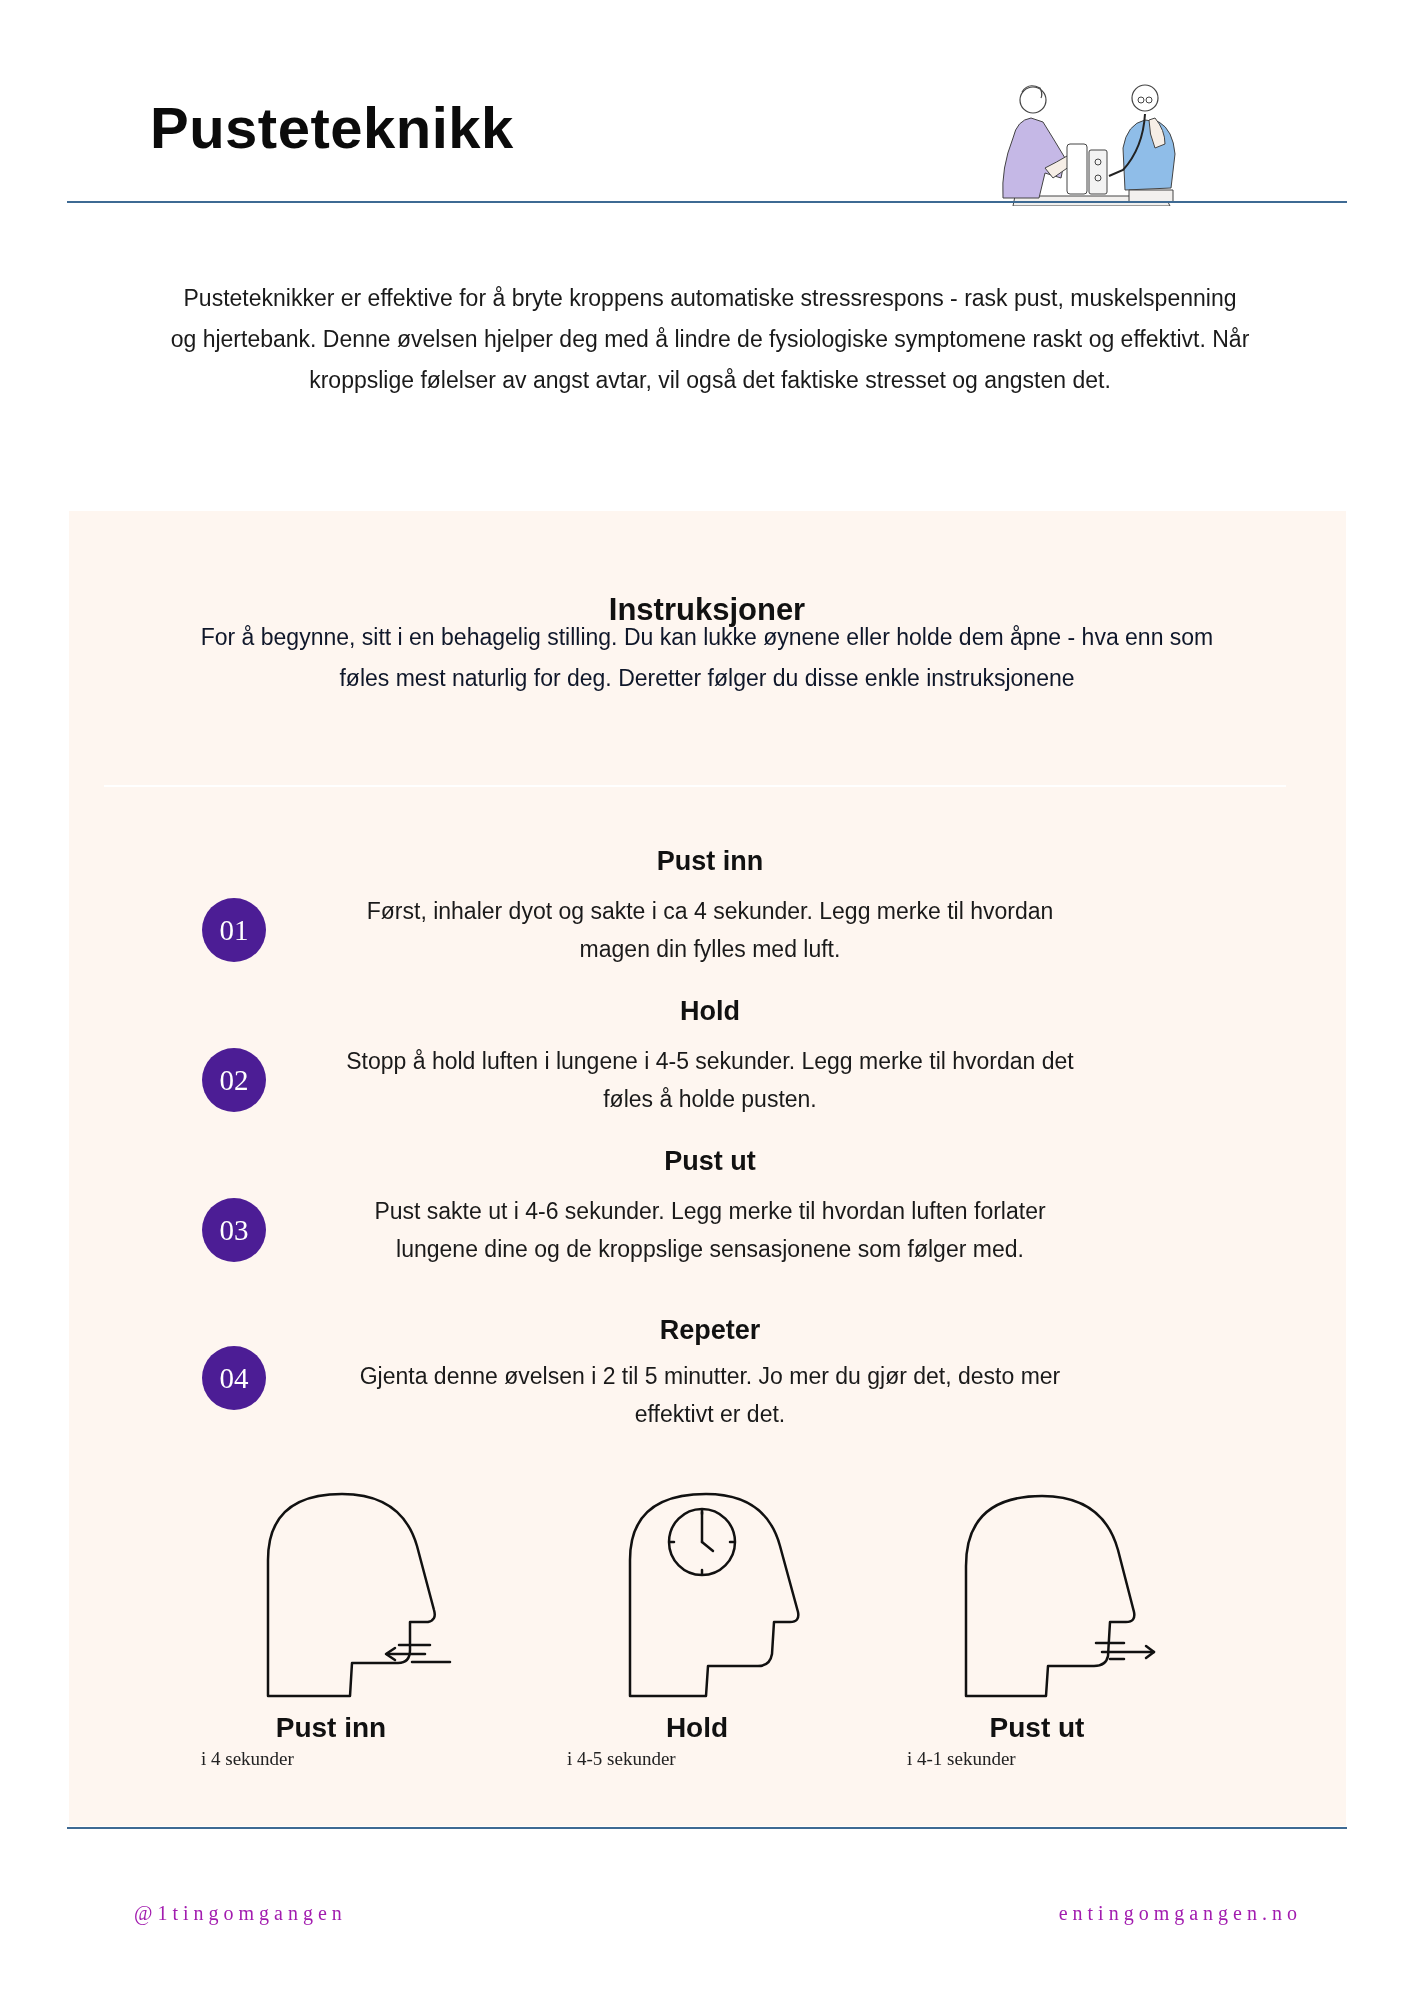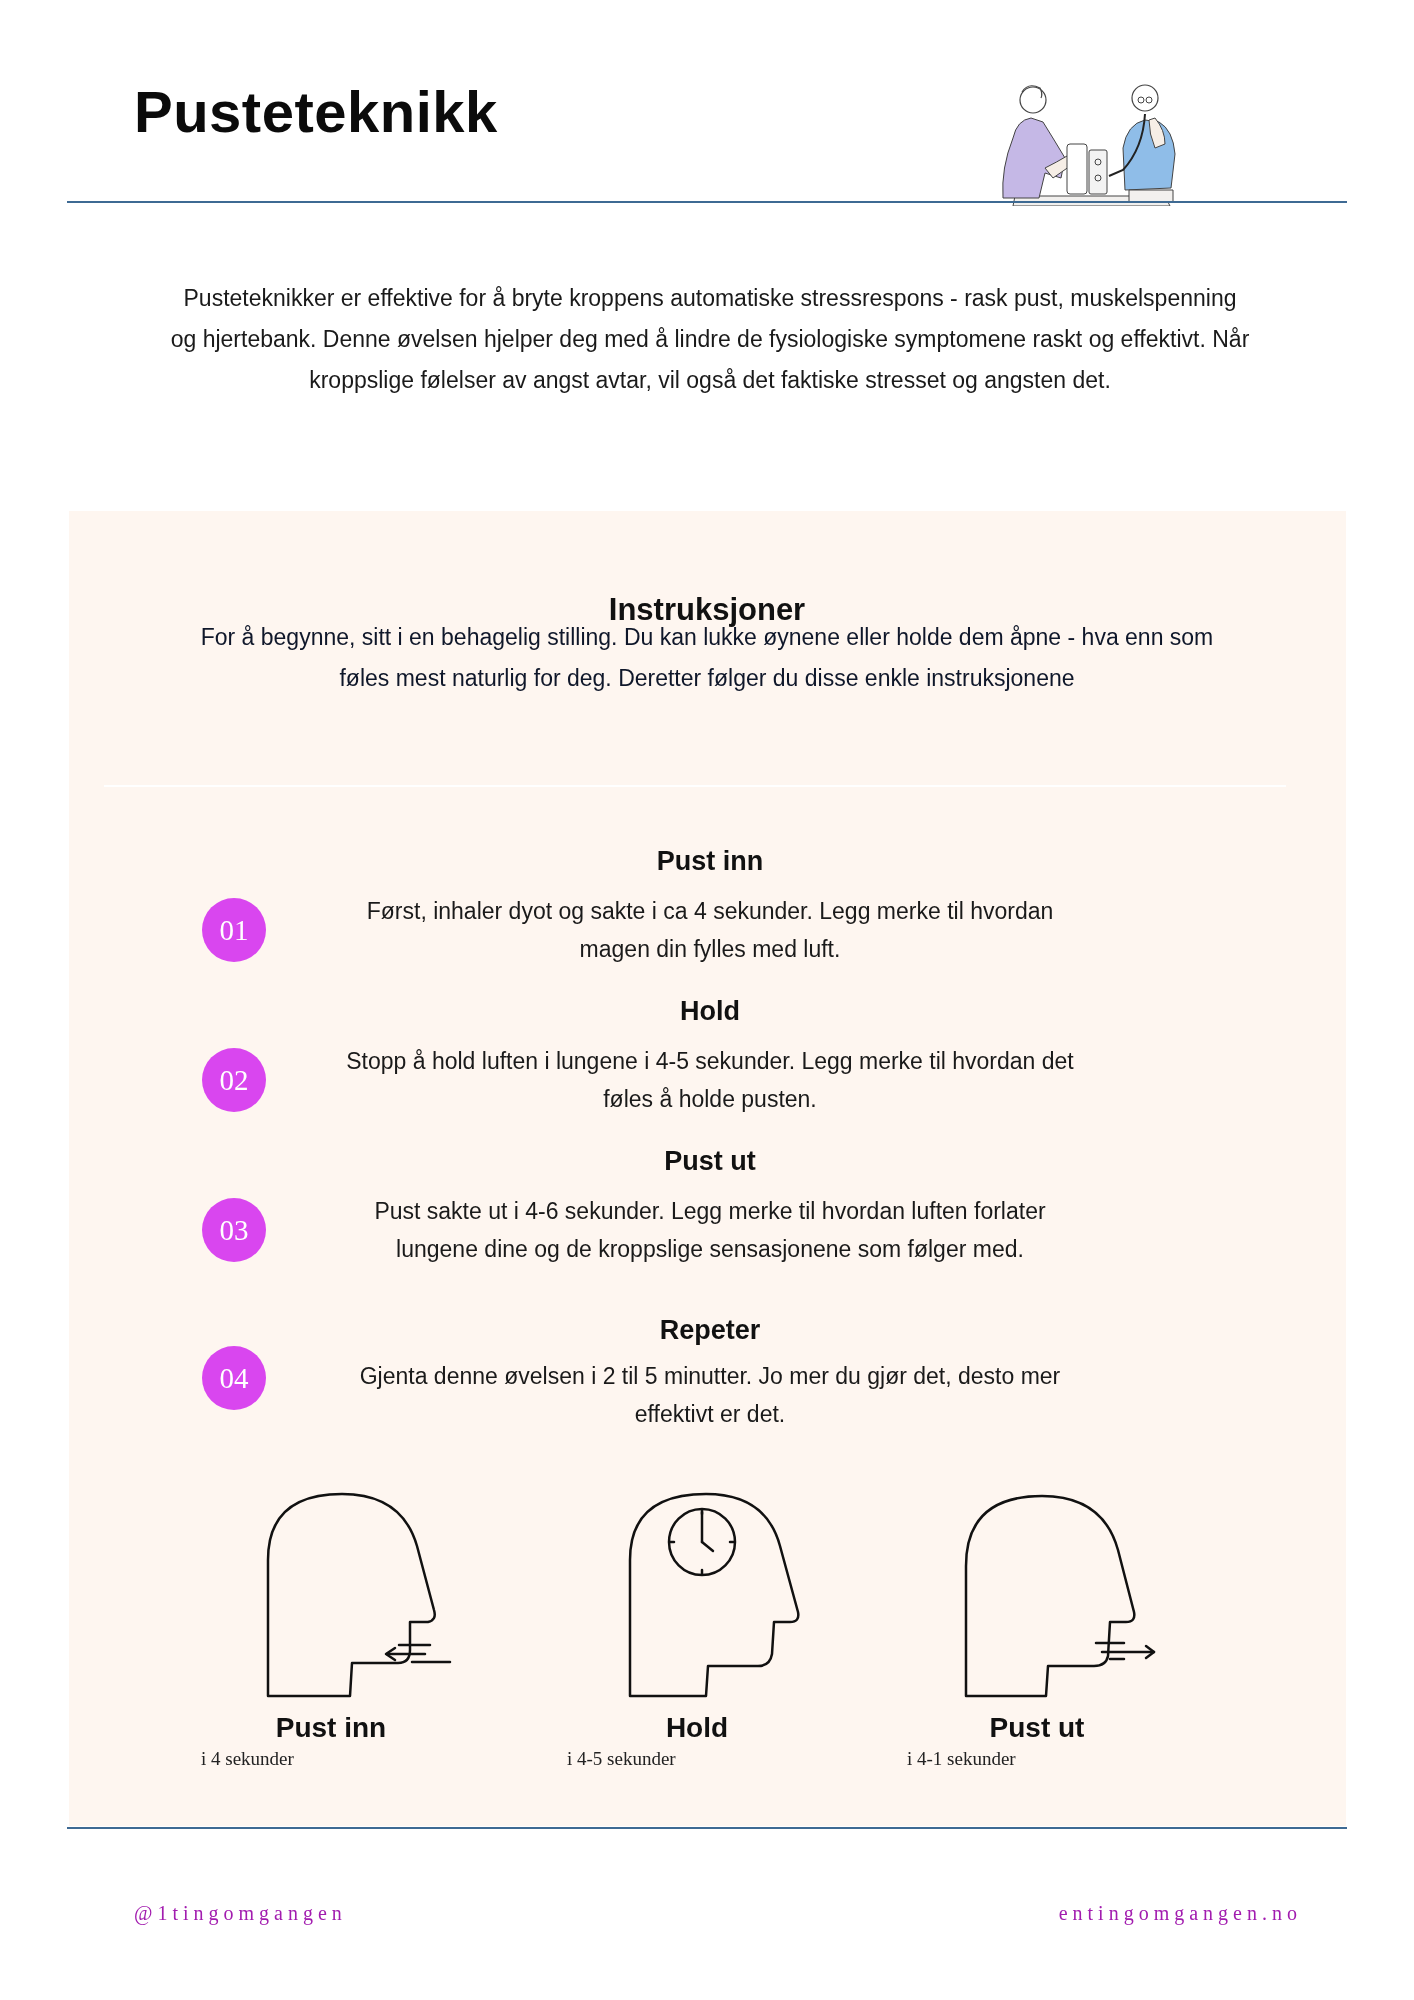--- a/index.html
+++ b/index.html
@@ -1,21 +1,21 @@
 <!DOCTYPE html>
 <html><head>
 <meta charset="utf-8">
 <style>
   html, body { margin: 0; padding: 0; }
   body {
     width: 1414px; height: 2000px; background: #ffffff; position: relative;
     font-family: "Liberation Sans", sans-serif; color: #111; overflow: hidden;
   }
   .title {
-    position: absolute; left: 134px; top: 78px; margin: 0;
+    position: absolute; left: 134px; top: 78px; margin: 16px;
     font-size: 58px; font-weight: 700; letter-spacing: 0.5px; color: #0b0b0b;
   }
   .illustration { position: absolute; left: 995px; top: 78px; width: 190px; height: 128px; }
   .rule { position: absolute; left: 67px; width: 1280px; height: 2px; background: #3e6a93; }
   .rule.top { top: 201px; }
   .rule.bottom { top: 1827px; }
   .intro {
     position: absolute; left: 170px; width: 1080px; top: 278px; margin: 0;
     text-align: center; font-size: 23px; line-height: 41px; color: #1a1a1a;
   }
@@ -35,21 +35,21 @@
   .step-heading {
     position: absolute; left: 340px; width: 740px; margin: 0;
     text-align: center; font-size: 27px; font-weight: 700; color: #111;
   }
   .step-text {
     position: absolute; left: 340px; width: 740px; margin: 0;
     text-align: center; font-size: 23px; line-height: 38px; color: #1a1a1a;
   }
   .num {
     position: absolute; left: 202px; width: 64px; height: 64px; border-radius: 50%;
-    background: #d946ef; color: #fff; display: flex; align-items: center; justify-content: center;
+    background: #4c1d95; color: #fff; display: flex; align-items: center; justify-content: center;
     font-family: "Liberation Serif", serif; font-size: 29px;
   }
   .icon-head { position: absolute; width: 200px; height: 210px; top: 1488px; }
   .icon-label {
     position: absolute; width: 260px; text-align: center; margin: 0;
     font-size: 28px; font-weight: 700; top: 1712px; color: #111;
   }
   .icon-sub {
     position: absolute; width: 260px; margin: 0;
     font-family: "Liberation Serif", serif; font-size: 19px; top: 1748px; color: #222;

